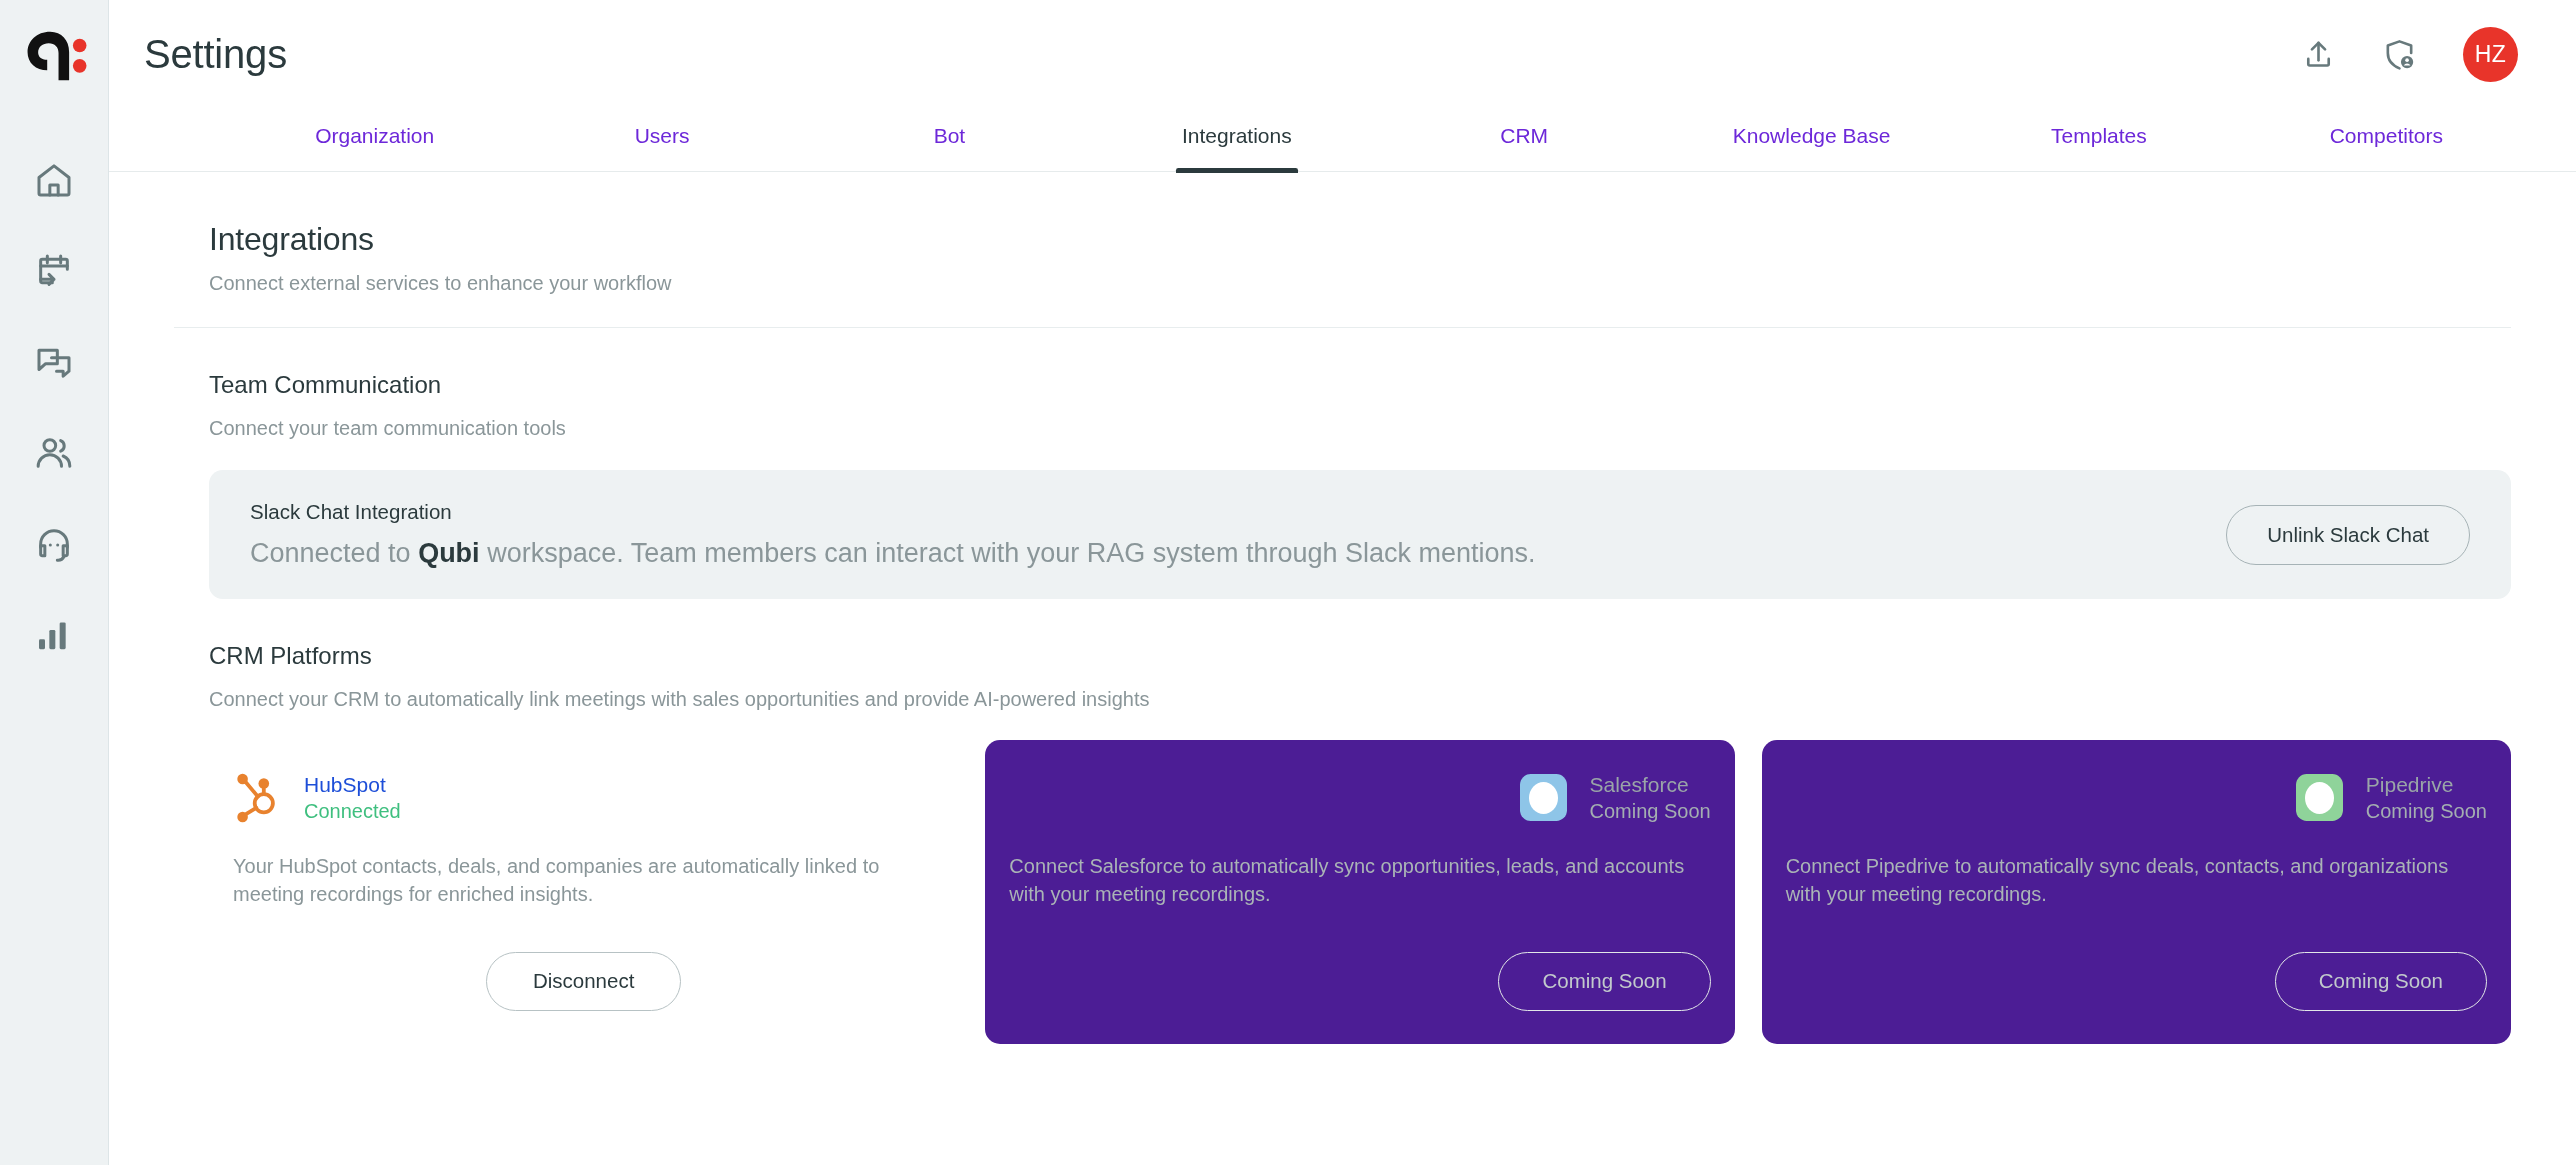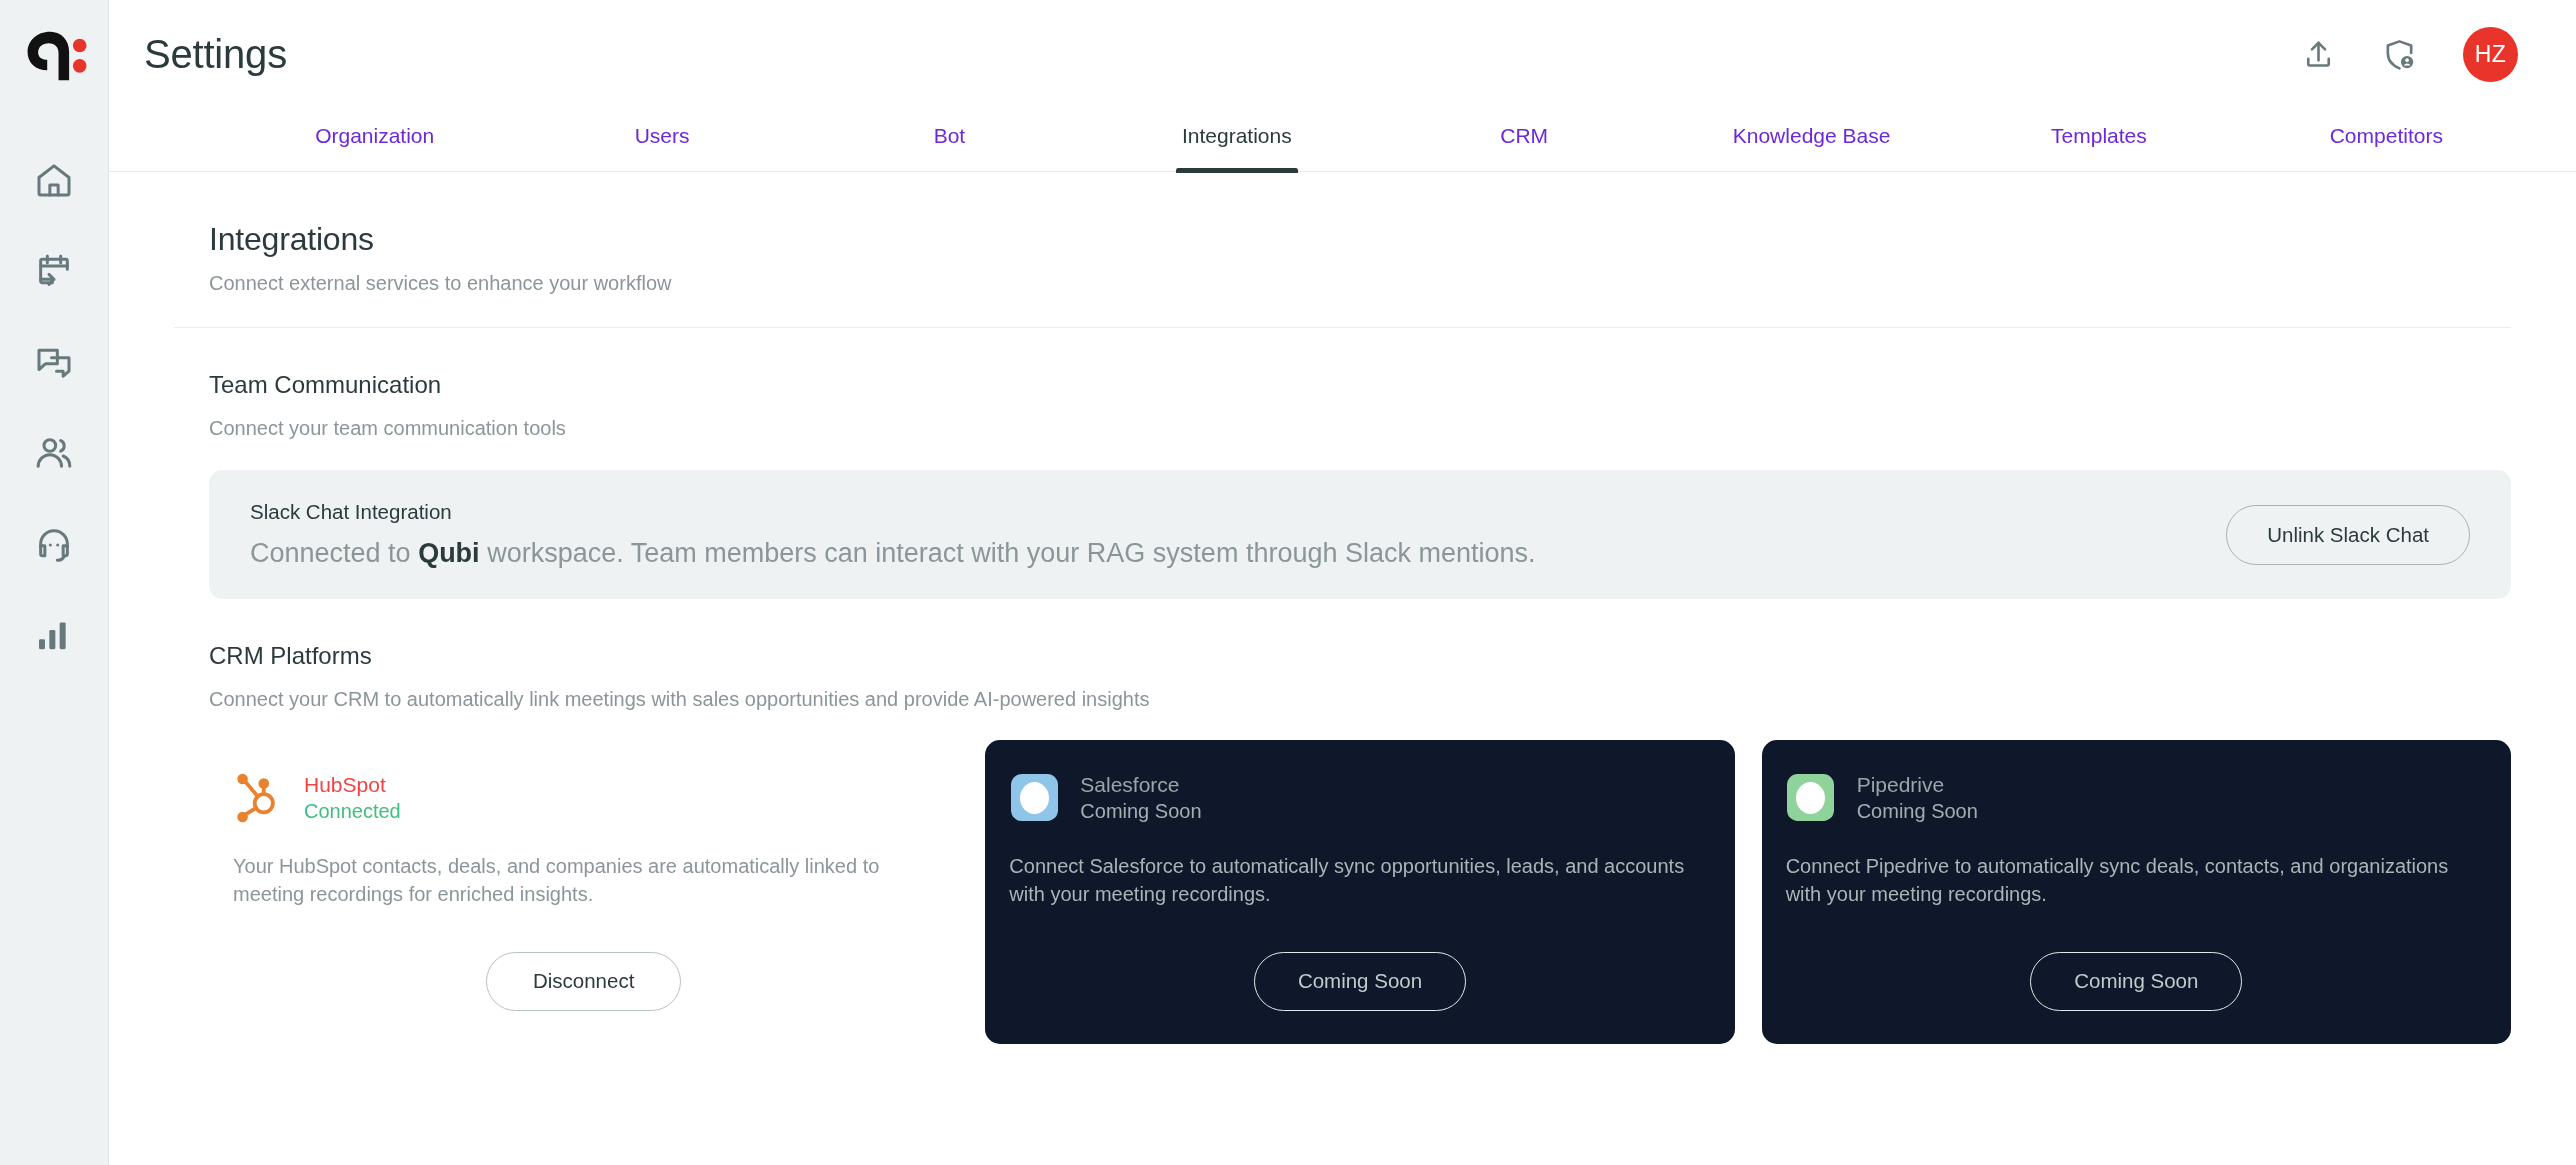--- a/index.html
+++ b/index.html
@@ -102,26 +102,26 @@
   
   .crm-grid {
     display: grid; grid-template-columns: repeat(3, 1fr);
     gap: 27px; margin-top: 29px; margin-right: 0;
   }
   .crm-card {
     border-radius: 15px; padding: 33px 24px 0 24px;
     min-height: 304px; display: flex; flex-direction: column;
   }
   .crm-card.connected { background: transparent; }
-  .crm-card.soon { background: #0f172a; }
+  .crm-card.soon { background: #4c1d95; align-items: flex-end; }
   .crm-head { display: flex; align-items: center; gap: 21px; }
   .crm-logo { width: 50px; height: 50px; flex: 0 0 50px; display:flex; align-items:center; justify-content:center; }
   .sq-logo { width: 47px; height: 47px; border-radius: 10.7px; display: flex; align-items: center; justify-content: center; }
   .sq-logo .blob { width: 29px; height: 32px; border-radius: 50%; background: #fff; }
-  .crm-name { font-size: 21px; color: #ef4444; font-weight: 500; }
+  .crm-name { font-size: 21px; color: #1d4ed8; font-weight: 500; }
   .crm-name.muted { color: #9aa5a8; }
   .crm-status { font-size: 20px; margin-top: 3px; }
   .crm-status.ok { color: #3fbf7f; }
   .crm-status.muted { color: #a4aeb1; }
   .crm-desc { font-size: 20px; color: #8a9699; line-height: 1.42; margin-top: 29px; }
   .crm-desc.muted { color: #aab4b6; }
   .crm-actions { margin-top: auto; display: flex; justify-content: center; padding-bottom: 33px; padding-top: 30px; }
   .btn-disconnect {
     background: #fff; border: 1.5px solid #b7c2c4; border-radius: 760px;
     color: #2b3a3d; font-size: 20.5px; font-family: inherit;

